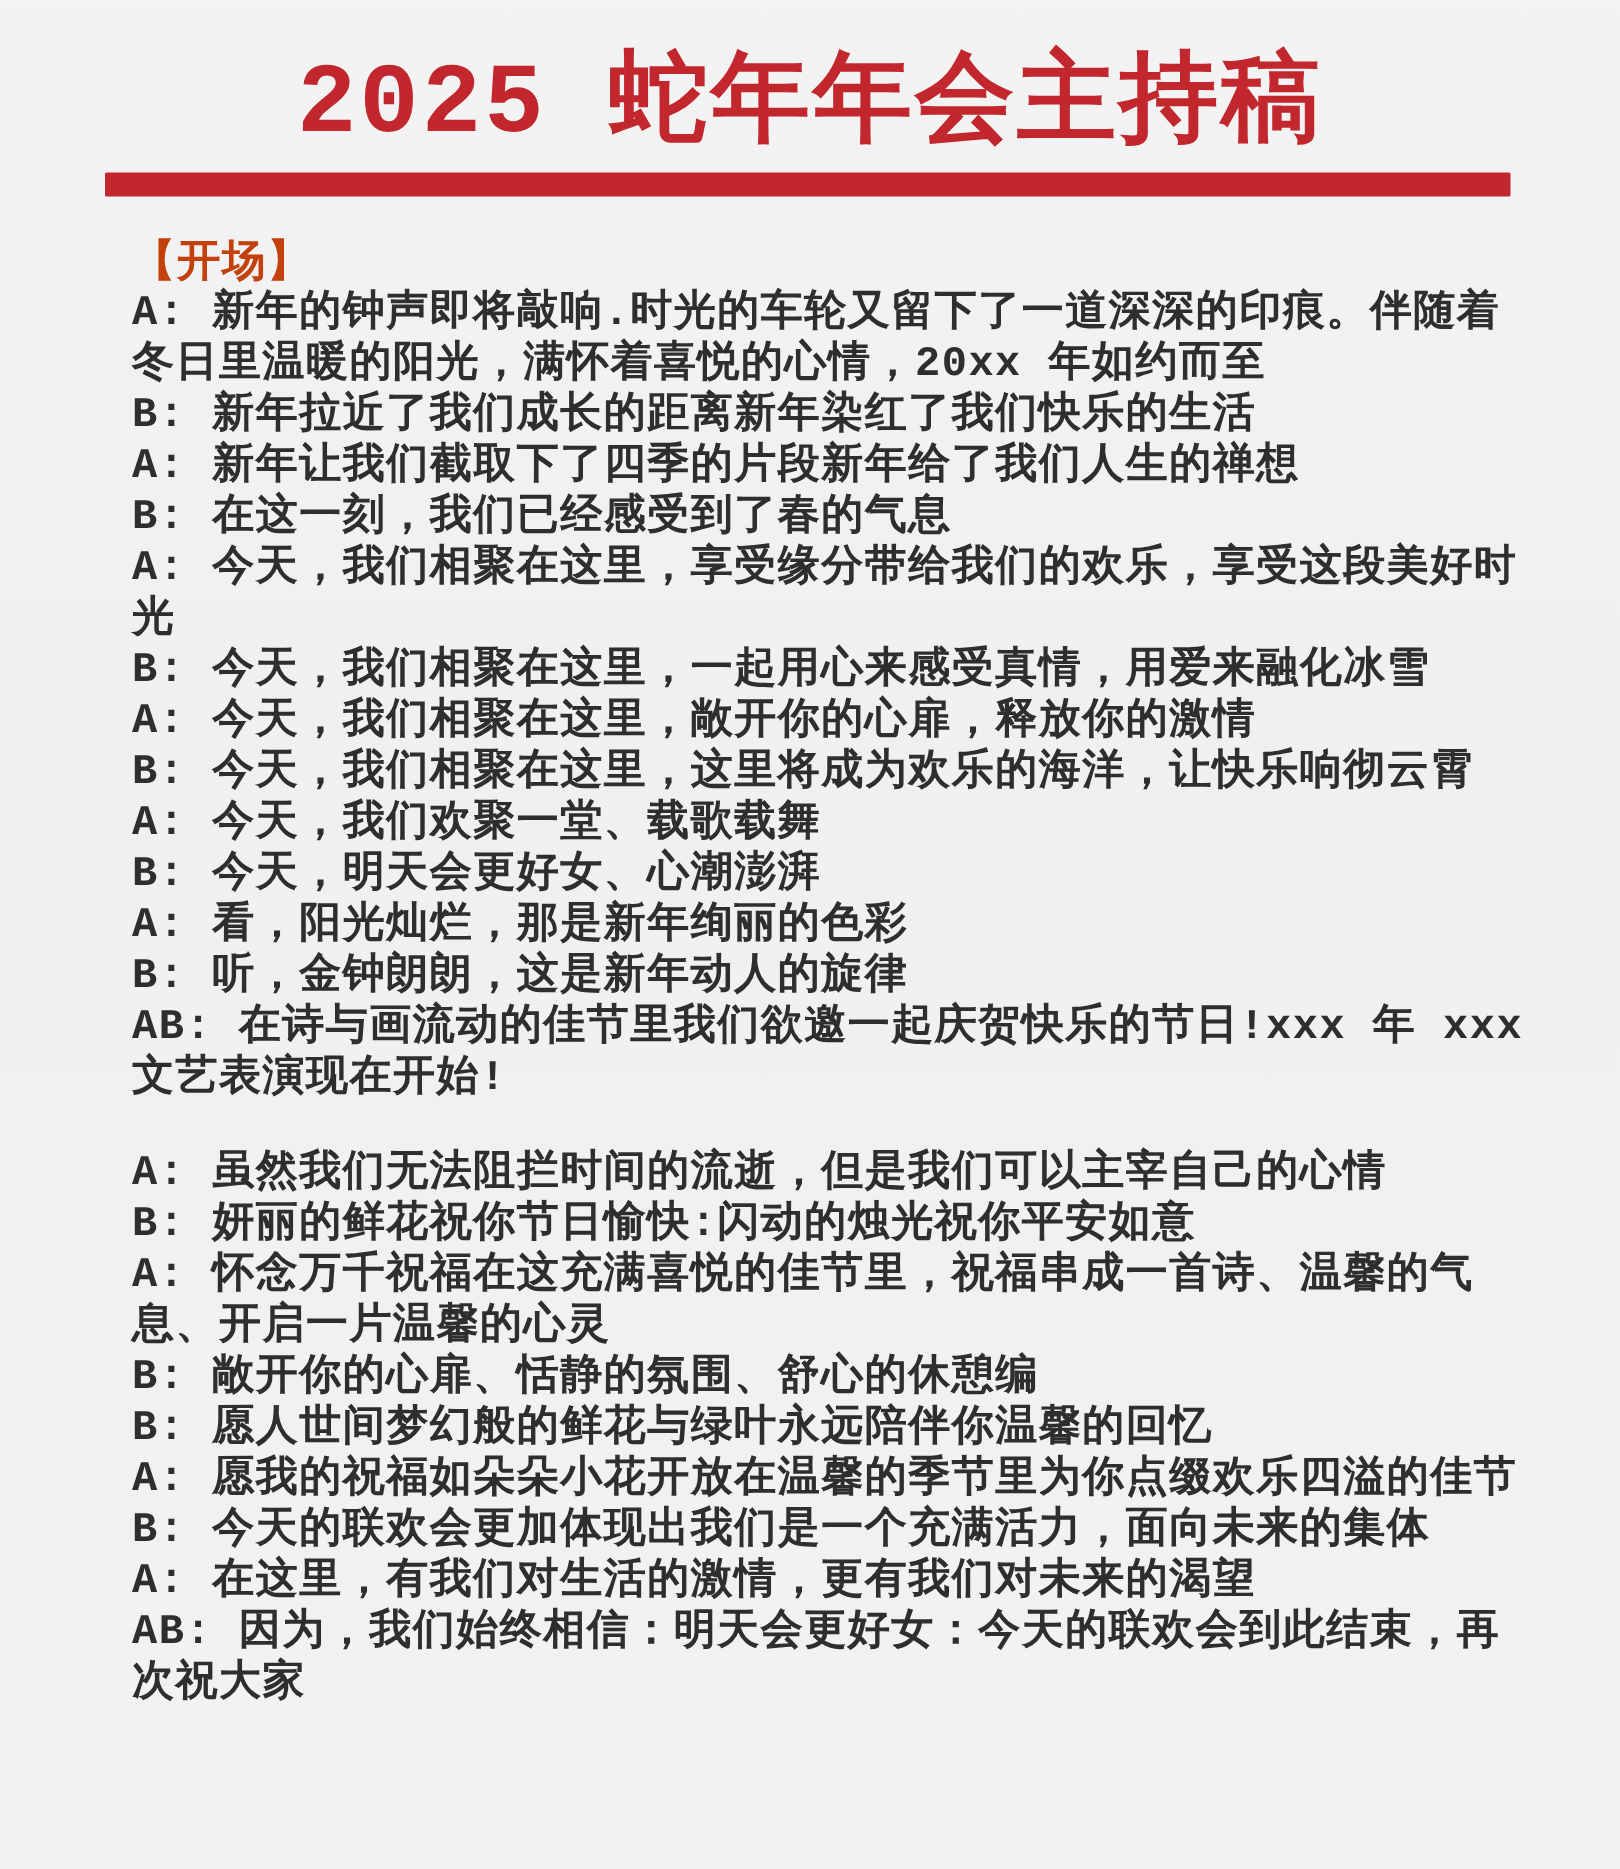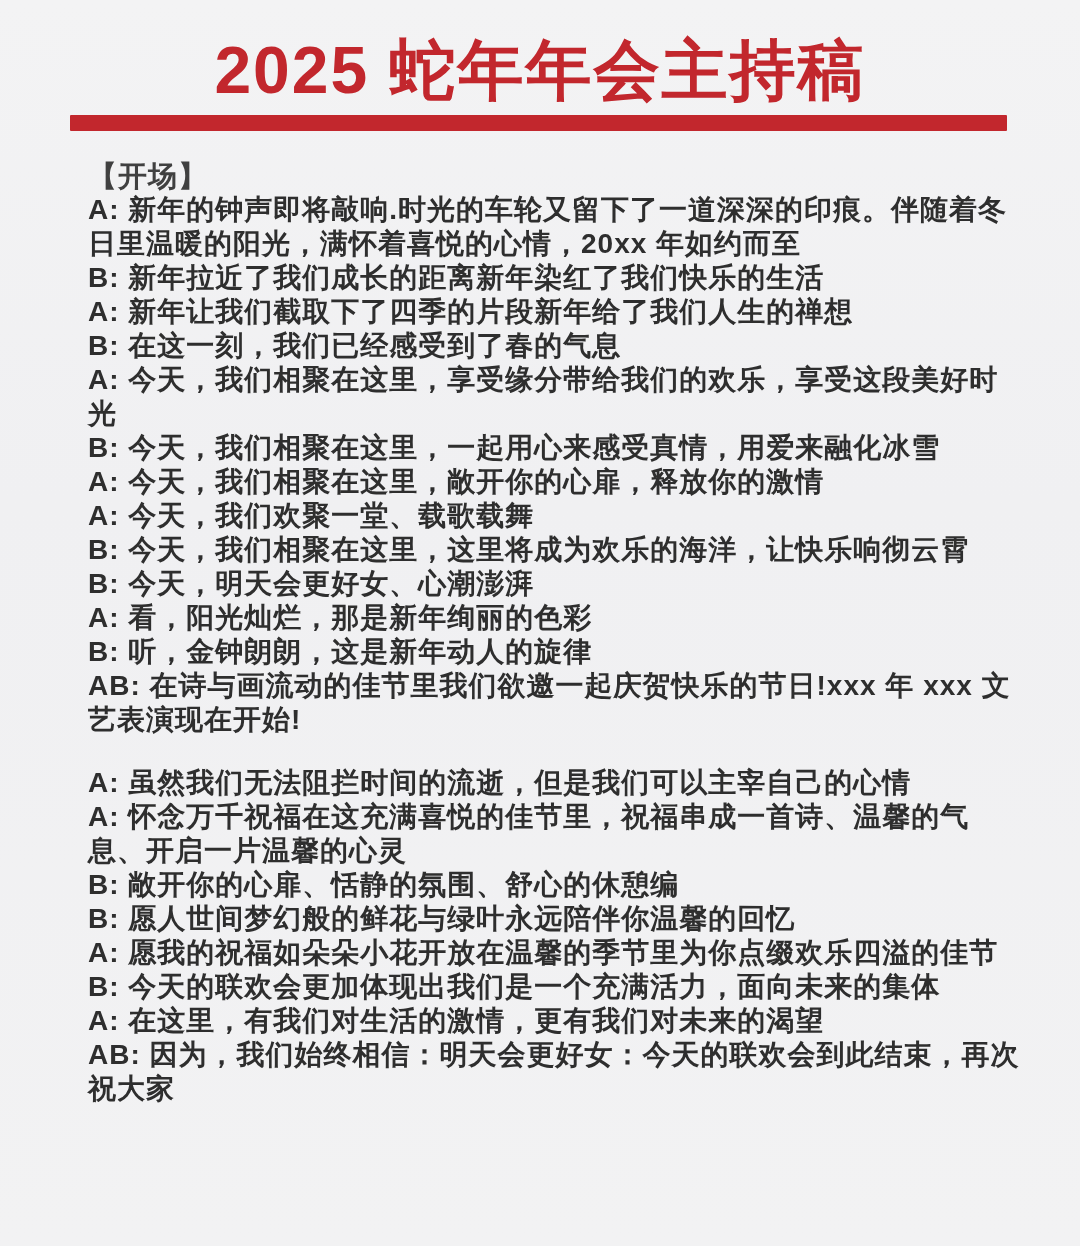--- a/index.html
+++ b/index.html
@@ -10,20 +10,21 @@
     background-image: linear-gradient(180deg, #f3f3f4 0%, #f0f0f2 40%, #f2f2f3 100%);
     font-family: "Liberation Sans", "DejaVu Sans", sans-serif;
     color: #2e2e2e;
     overflow: hidden;
   }
   .page {
     position: relative;
     width: 1080px;
     height: 1246px;
     box-sizing: border-box;
+    font-family: Liberation Mono, monospace;
   }
   .title {
     margin: 0;
     padding-top: 34px;
     text-align: center;
     font-size: 66px;
     line-height: 1.1;
     font-weight: bold;
     letter-spacing: 2px;
     color: #c2272d;
@@ -41,21 +42,21 @@
     line-height: 34px;
     font-weight: 600;
     letter-spacing: 1px;
     word-break: break-all;
   }
   .sec {
     margin: 0;
     font-size: 29px;
     line-height: 34px;
     font-weight: bold;
-    color: #404040;
+    color: #c2410c;
   }
   section.ending { margin-top: 29px; }
   .line { margin: 0; }
   .sp { display: inline; }
   .tx { display: inline; }
 </style>
 </head>
 <body>
 
 <div class="page">
@@ -67,30 +68,31 @@
 
     <section class="opening">
       <h2 class="sec">【开场】</h2>
       <p class="line"><span class="sp">A:</span> <span class="tx">新年的钟声即将敲响.时光的车轮又留下了一道深深的印痕。伴随着冬日里温暖的阳光，满怀着喜悦的心情，20xx 年如约而至</span></p>
       <p class="line"><span class="sp">B:</span> <span class="tx">新年拉近了我们成长的距离新年染红了我们快乐的生活</span></p>
       <p class="line"><span class="sp">A:</span> <span class="tx">新年让我们截取下了四季的片段新年给了我们人生的禅想</span></p>
       <p class="line"><span class="sp">B:</span> <span class="tx">在这一刻，我们已经感受到了春的气息</span></p>
       <p class="line"><span class="sp">A:</span> <span class="tx">今天，我们相聚在这里，享受缘分带给我们的欢乐，享受这段美好时光</span></p>
       <p class="line"><span class="sp">B:</span> <span class="tx">今天，我们相聚在这里，一起用心来感受真情，用爱来融化冰雪</span></p>
       <p class="line"><span class="sp">A:</span> <span class="tx">今天，我们相聚在这里，敞开你的心扉，释放你的激情</span></p>
+      <p class="line"><span class="sp">B:</span> <span class="tx">今天，我们相聚在这里，这里将成为欢乐的海洋，让快乐响彻云霄</span></p>
       <p class="line"><span class="sp">A:</span> <span class="tx">今天，我们欢聚一堂、载歌载舞</span></p>
-      <p class="line"><span class="sp">B:</span> <span class="tx">今天，我们相聚在这里，这里将成为欢乐的海洋，让快乐响彻云霄</span></p>
       <p class="line"><span class="sp">B:</span> <span class="tx">今天，明天会更好女、心潮澎湃</span></p>
       <p class="line"><span class="sp">A:</span> <span class="tx">看，阳光灿烂，那是新年绚丽的色彩</span></p>
       <p class="line"><span class="sp">B:</span> <span class="tx">听，金钟朗朗，这是新年动人的旋律</span></p>
       <p class="line"><span class="sp">AB:</span> <span class="tx">在诗与画流动的佳节里我们欲邀一起庆贺快乐的节日!xxx 年 xxx 文艺表演现在开始!</span></p>
     </section>
 
     <section class="ending">
       <p class="line"><span class="sp">A:</span> <span class="tx">虽然我们无法阻拦时间的流逝，但是我们可以主宰自己的心情</span></p>
+      <p class="line"><span class="sp">B:</span> <span class="tx">妍丽的鲜花祝你节日愉快:闪动的烛光祝你平安如意</span></p>
       <p class="line"><span class="sp">A:</span> <span class="tx">怀念万千祝福在这充满喜悦的佳节里，祝福串成一首诗、温馨的气息、开启一片温馨的心灵</span></p>
       <p class="line"><span class="sp">B:</span> <span class="tx">敞开你的心扉、恬静的氛围、舒心的休憩编</span></p>
       <p class="line"><span class="sp">B:</span> <span class="tx">愿人世间梦幻般的鲜花与绿叶永远陪伴你温馨的回忆</span></p>
       <p class="line"><span class="sp">A:</span> <span class="tx">愿我的祝福如朵朵小花开放在温馨的季节里为你点缀欢乐四溢的佳节</span></p>
       <p class="line"><span class="sp">B:</span> <span class="tx">今天的联欢会更加体现出我们是一个充满活力，面向未来的集体</span></p>
       <p class="line"><span class="sp">A:</span> <span class="tx">在这里，有我们对生活的激情，更有我们对未来的渴望</span></p>
       <p class="line"><span class="sp">AB:</span> <span class="tx">因为，我们始终相信：明天会更好女：今天的联欢会到此结束，再次祝大家</span></p>
 
     </section>
 

